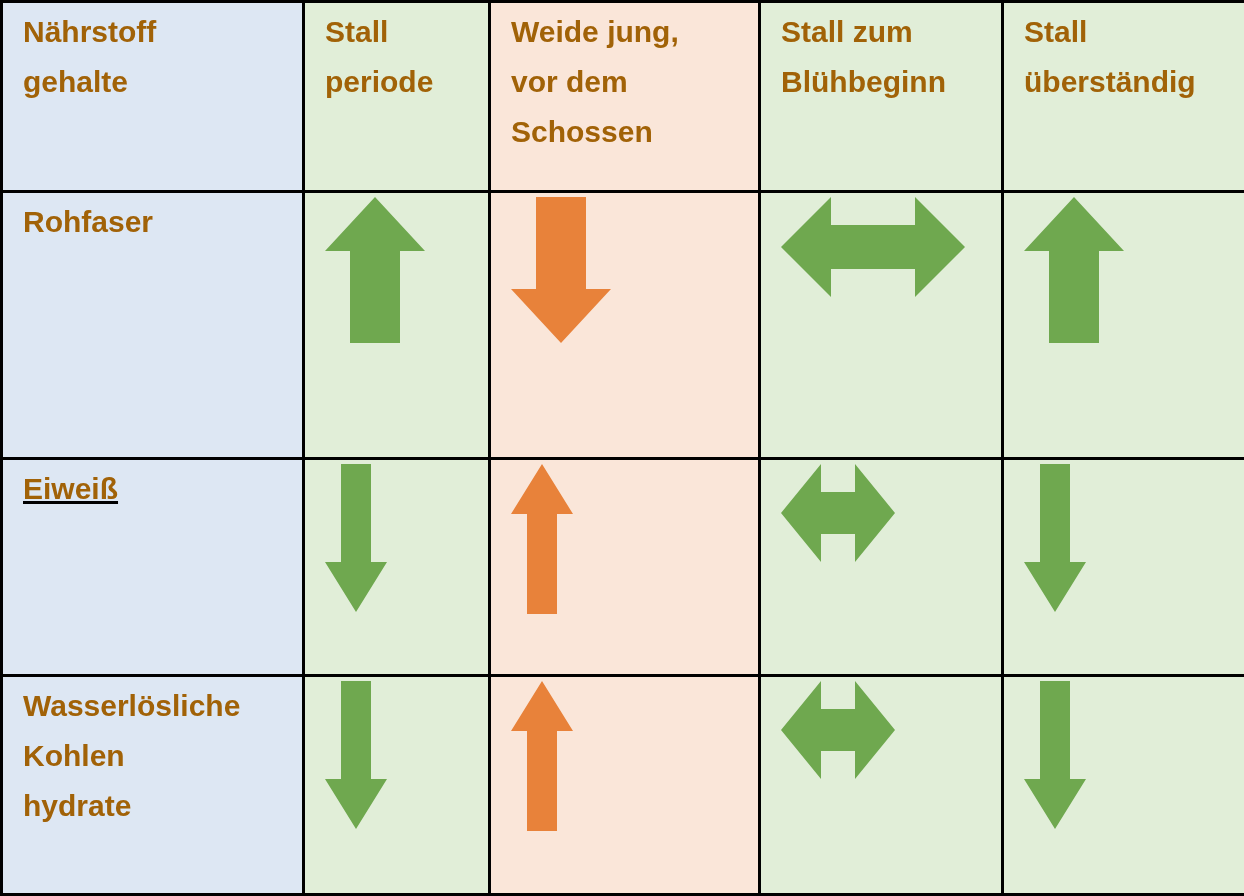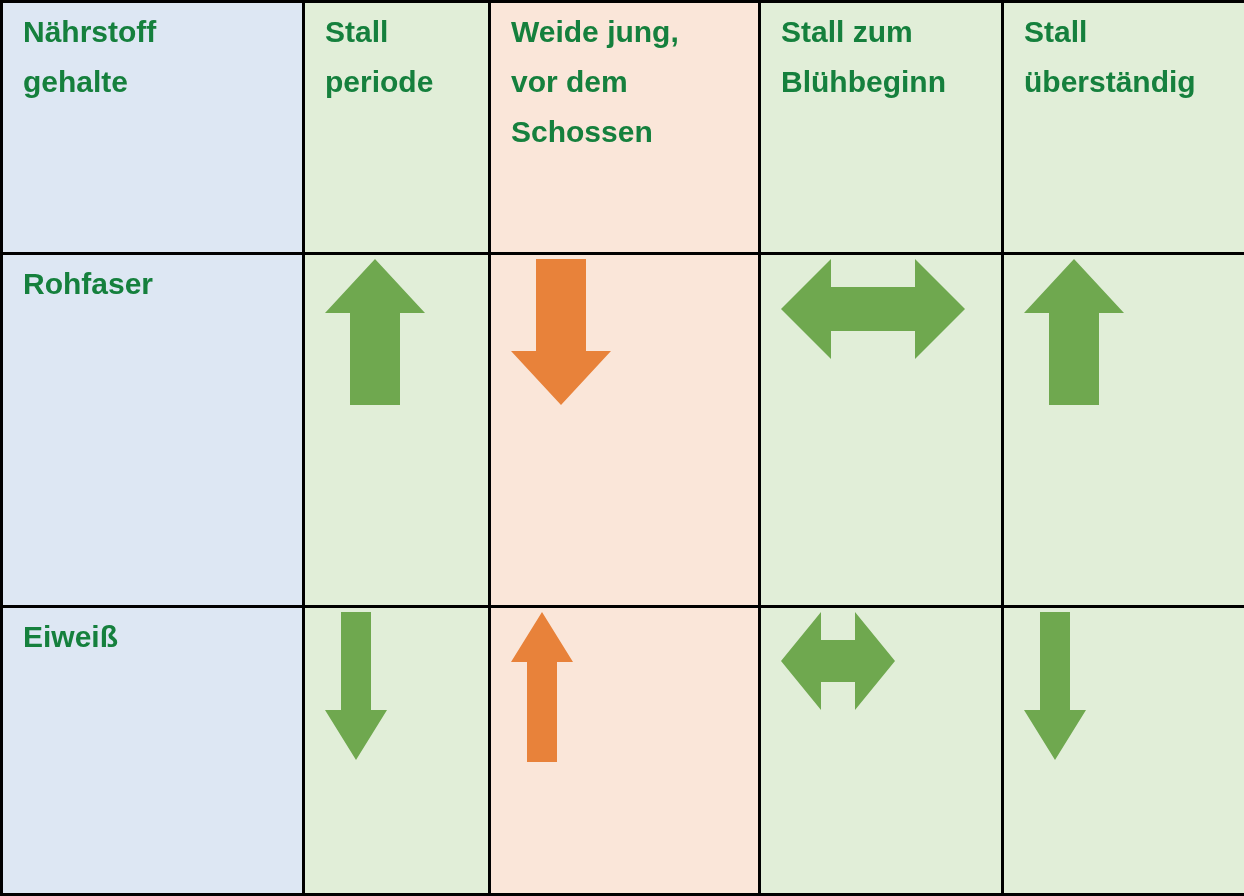--- a/index.html
+++ b/index.html
@@ -12,27 +12,27 @@
     background:#ffffff;
   }
   table.trend th, table.trend td{
     border:3px solid var(--border,#000);
     padding:4px 16px 4px 20px;
     vertical-align:top;
     text-align:left;
     font-weight:700;
     font-size:30px;
     line-height:50px;
-    color:#15803d;
+    color:#a16207;
     white-space:pre-line;
     overflow:hidden;
   }
   tr.row-header{height:150px;}
   tr.row-1{height:226px;}
-  tr.row-2{height:184px;}
+  tr.row-2{height:184px;text-decoration:underline;}
   tr.row-3{height:185px;}
   .c-label{background:var(--label-bg,#dde7f3);}
   .c-green{background:var(--green-bg,#e1eed8);}
   .c-orange{background:var(--orange-bg,#fae6d9);}
   td.arrow-cell{
     text-align:center;
     vertical-align:middle;
     padding:0;
     line-height:0;
   }
@@ -86,14 +86,31 @@
     <td class="c-orange arrow-cell"><svg width="62" height="150" viewBox="0 0 62 150" aria-hidden="true">
             <polygon points="31,0 62,50 46,50 46,150 16,150 16,50 0,50" fill="#e8823a"></polygon>
           </svg></td>
     <td class="c-green arrow-cell"><svg width="114" height="98" viewBox="0 0 114 98" aria-hidden="true">
             <polygon points="0,49 40,0 40,28 74,28 74,0 114,49 74,98 74,70 40,70 40,98" fill="#6fa84f"></polygon>
           </svg></td>
     <td class="c-green arrow-cell"><svg width="62" height="148" viewBox="0 0 62 148" aria-hidden="true">
             <polygon points="31,148 0,98 16,98 16,0 46,0 46,98 62,98" fill="#6fa84f"></polygon>
           </svg></td>
   </tr>
+  <tr class="row-3">
+    <td class="c-label">Wasserlösliche
+Kohlen
+hydrate</td>
+    <td class="c-green arrow-cell"><svg width="62" height="148" viewBox="0 0 62 148" aria-hidden="true">
+            <polygon points="31,148 0,98 16,98 16,0 46,0 46,98 62,98" fill="#6fa84f"></polygon>
+          </svg></td>
+    <td class="c-orange arrow-cell"><svg width="62" height="150" viewBox="0 0 62 150" aria-hidden="true">
+            <polygon points="31,0 62,50 46,50 46,150 16,150 16,50 0,50" fill="#e8823a"></polygon>
+          </svg></td>
+    <td class="c-green arrow-cell"><svg width="114" height="98" viewBox="0 0 114 98" aria-hidden="true">
+            <polygon points="0,49 40,0 40,28 74,28 74,0 114,49 74,98 74,70 40,70 40,98" fill="#6fa84f"></polygon>
+          </svg></td>
+    <td class="c-green arrow-cell"><svg width="62" height="148" viewBox="0 0 62 148" aria-hidden="true">
+            <polygon points="31,148 0,98 16,98 16,0 46,0 46,98 62,98" fill="#6fa84f"></polygon>
+          </svg></td>
+  </tr>
 </tbody>
   </table>
 
 </body></html>

